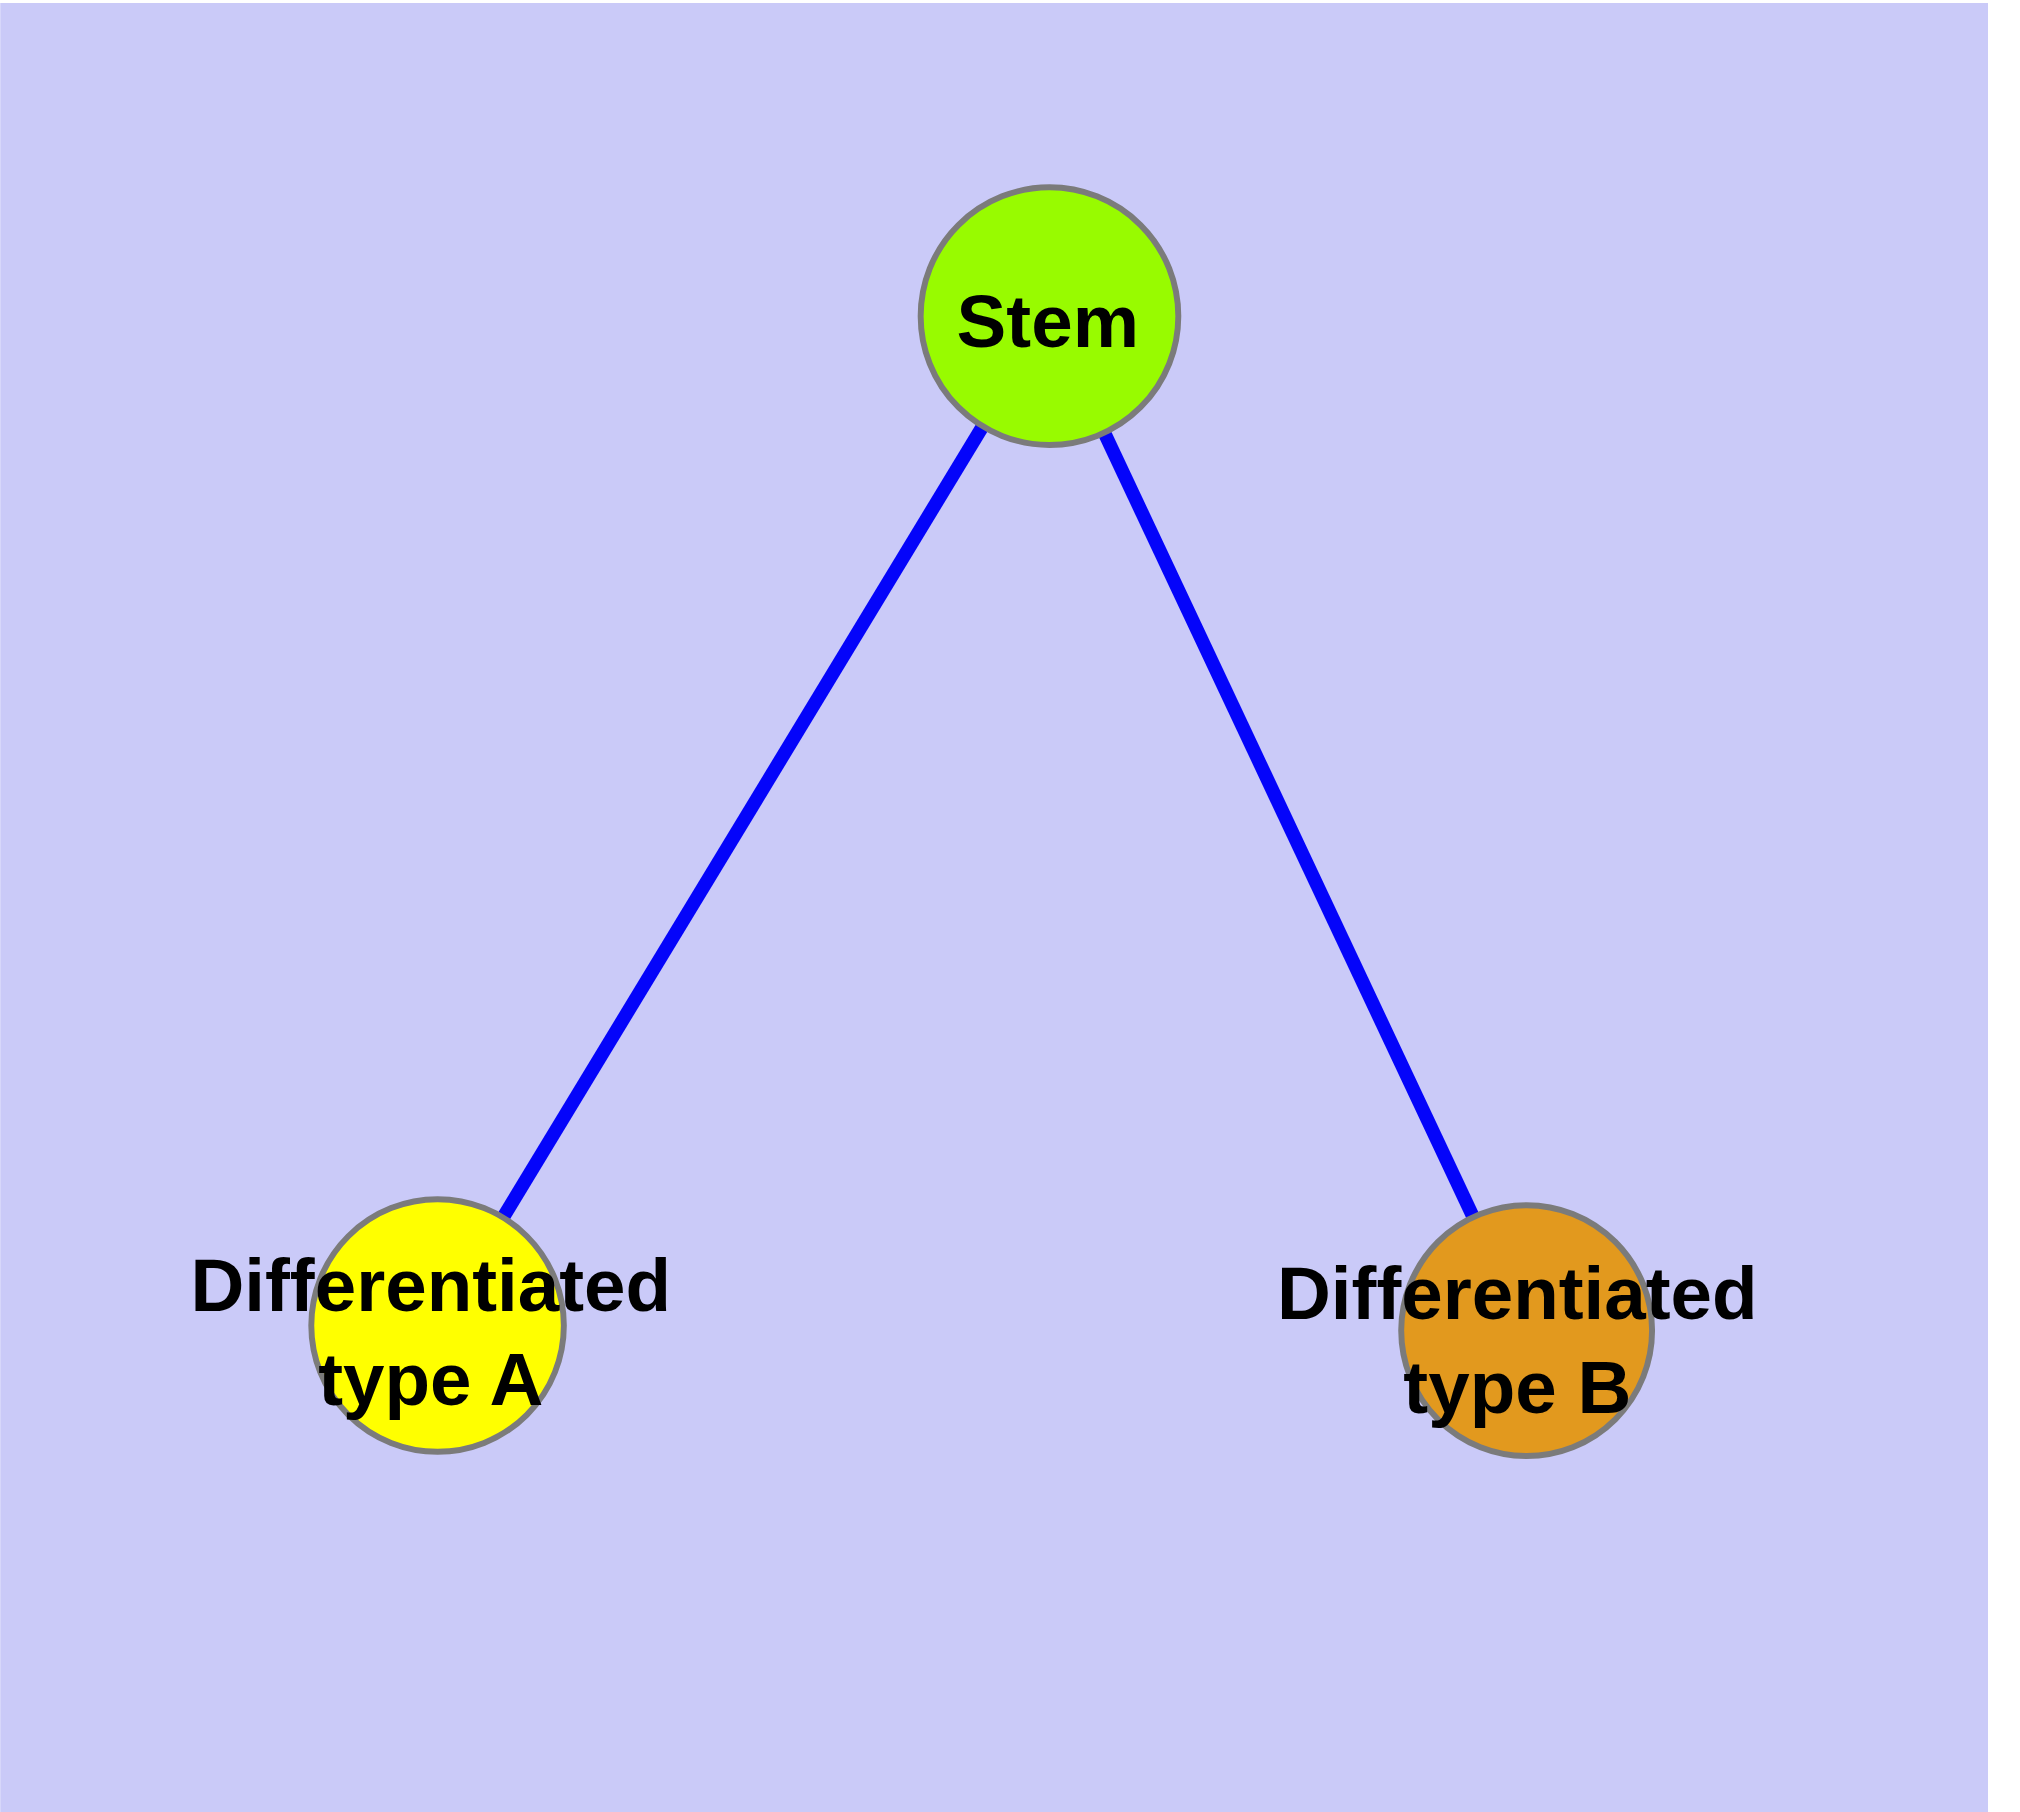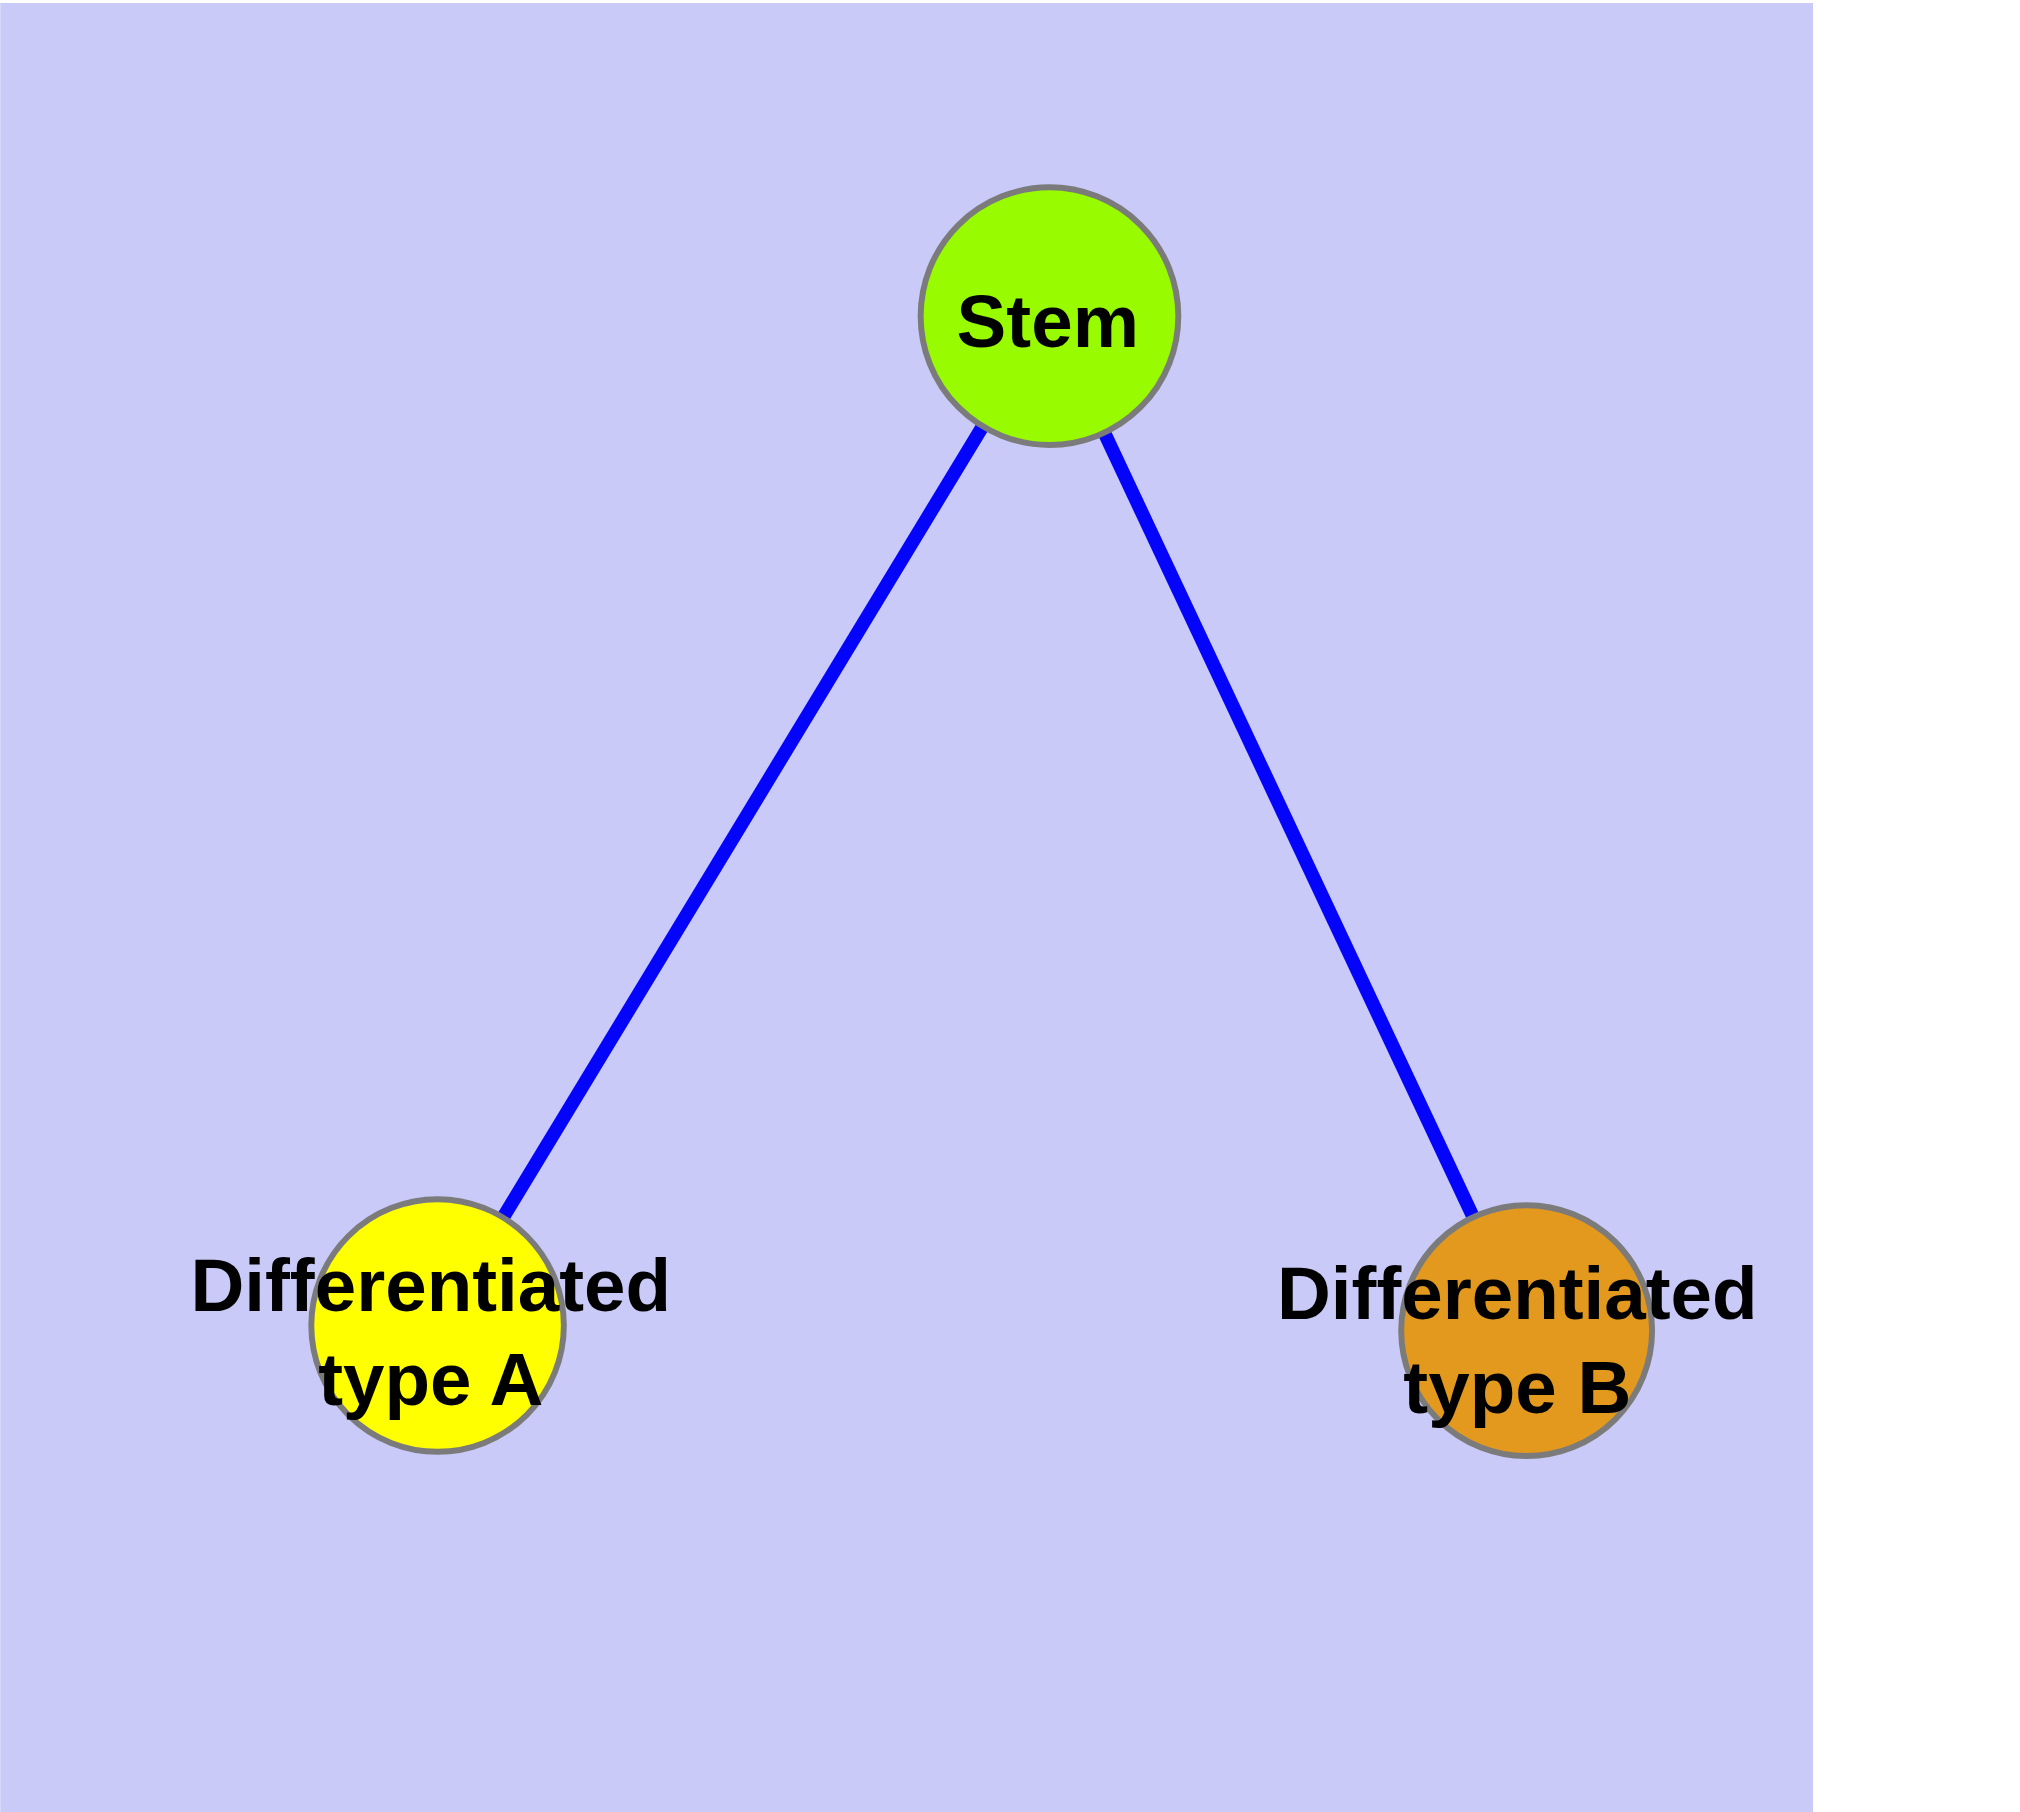--- a/index.html
+++ b/index.html
@@ -2,21 +2,21 @@
 <html style="font-size:13.6px"><head>
 <meta charset="utf-8">
 <style>
   html, body {
     margin: 0;
     padding: 0;
     background: #ffffff;
   }
   .canvas-wrap {
     position: relative;
-    width: 1813px;
+    width: 1988px;
     height: 1812px;
     overflow: hidden;
   }
   svg.diagram {
     display: block;
     width: 2021px;
     height: 1812px;
   }
   .edge {
     stroke-width: 16;

